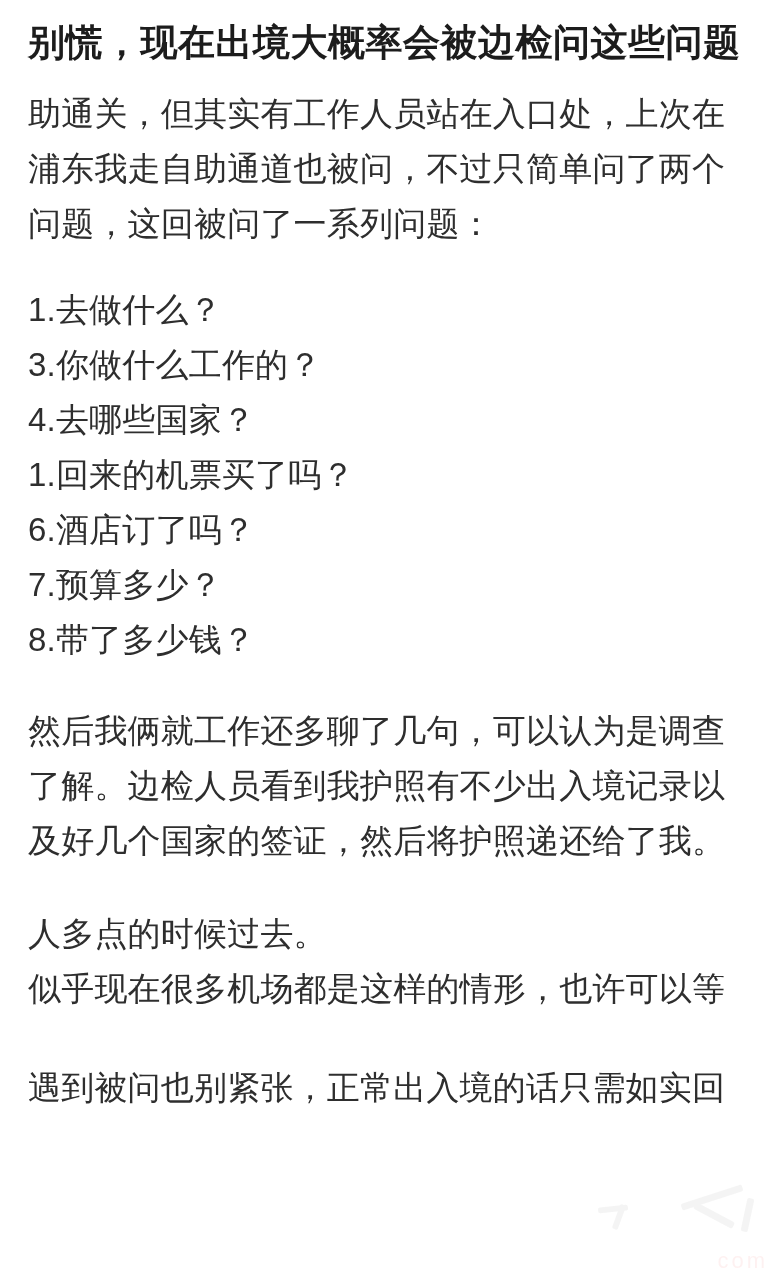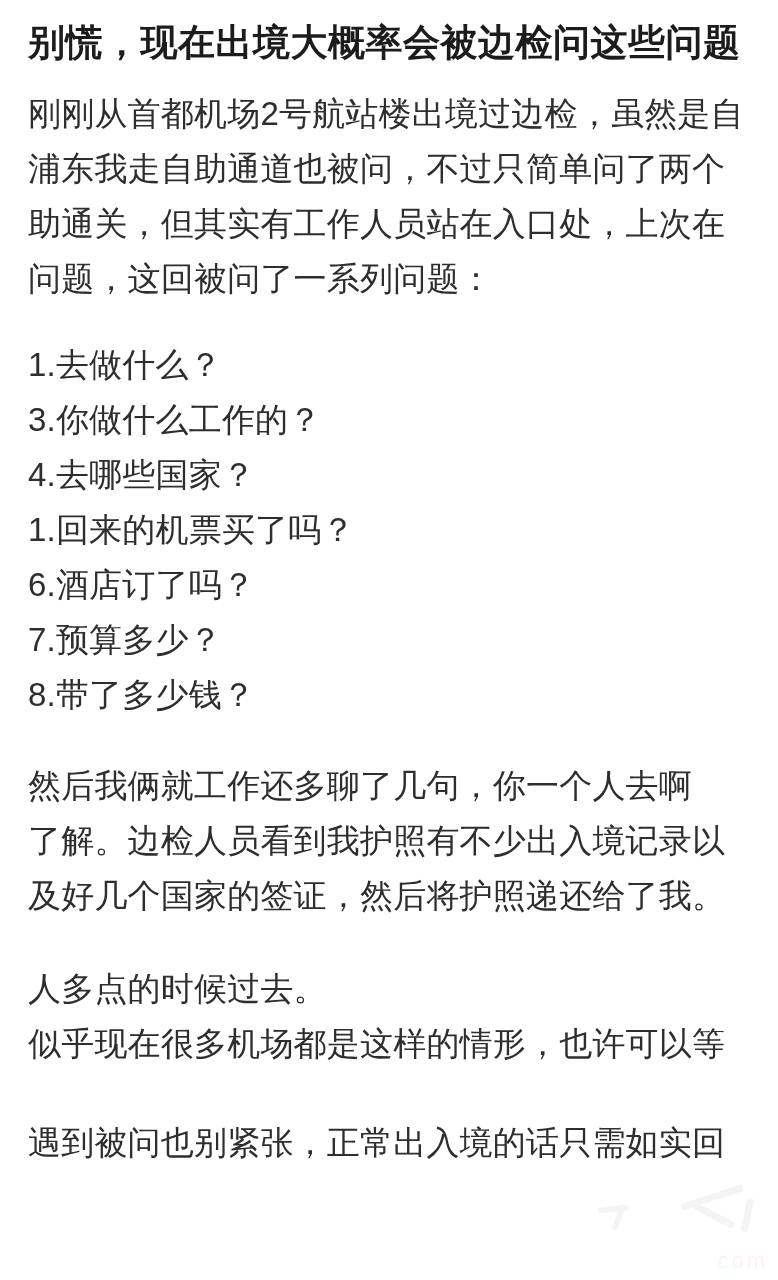--- a/index.html
+++ b/index.html
@@ -81,38 +81,37 @@
   }
 </style>
 </head>
 <body>
 
 <div class="page">
 
   <h1 class="title">别慌，现在出境大概率会被边检问这些问题</h1>
 
   <div class="para">
-    <div class="line">刚刚从首都机场2号航站楼出境过边检，虽然是自</div>
+    <div class="line">助通关，但其实有工作人员站在入口处，上次在</div>
     <div class="line">浦东我走自助通道也被问，不过只简单问了两个</div>
-    <div class="line">助通关，但其实有工作人员站在入口处，上次在</div>
     <div class="line">问题，这回被问了一系列问题：</div>
   </div>
 
   <div class="para m-list">
     <div class="line">1.去做什么？</div>
     <div class="line">3.你做什么工作的？</div>
     <div class="line">4.去哪些国家？</div>
     <div class="line">1.回来的机票买了吗？</div>
     <div class="line">6.酒店订了吗？</div>
     <div class="line">7.预算多少？</div>
     <div class="line">8.带了多少钱？</div>
   </div>
 
   <div class="para m-p2">
-    <div class="line">然后我俩就工作还多聊了几句，你一个人去啊</div>
+    <div class="line">然后我俩就工作还多聊了几句，可以认为是调查</div>
     <div class="line">了解。边检人员看到我护照有不少出入境记录以</div>
     <div class="line">及好几个国家的签证，然后将护照递还给了我。</div>
   </div>
 
   <div class="para m-p3">
     <div class="line">人多点的时候过去。</div>
     <div class="line">似乎现在很多机场都是这样的情形，也许可以等</div>
   </div>
 
   <div class="para m-p4">

